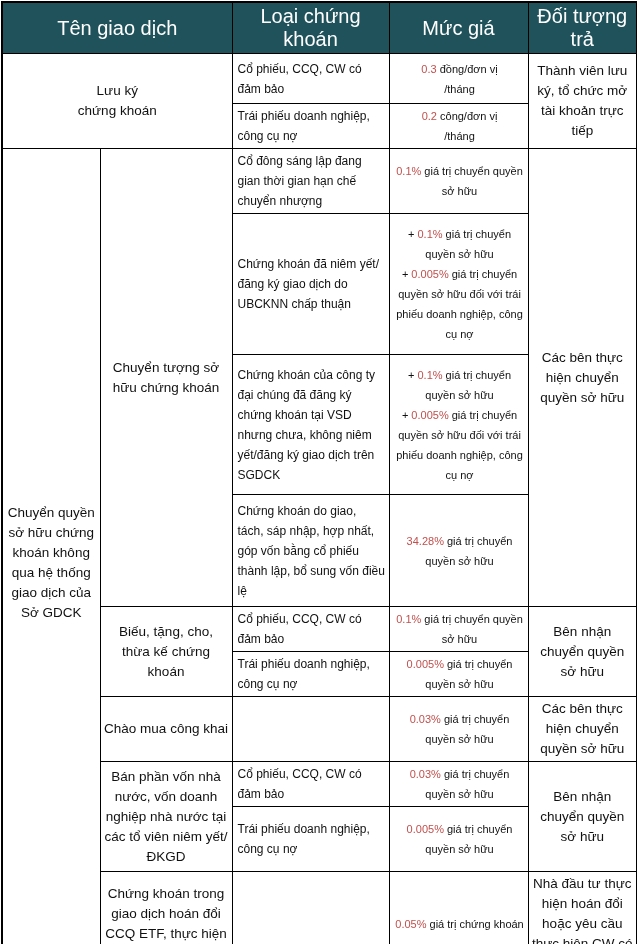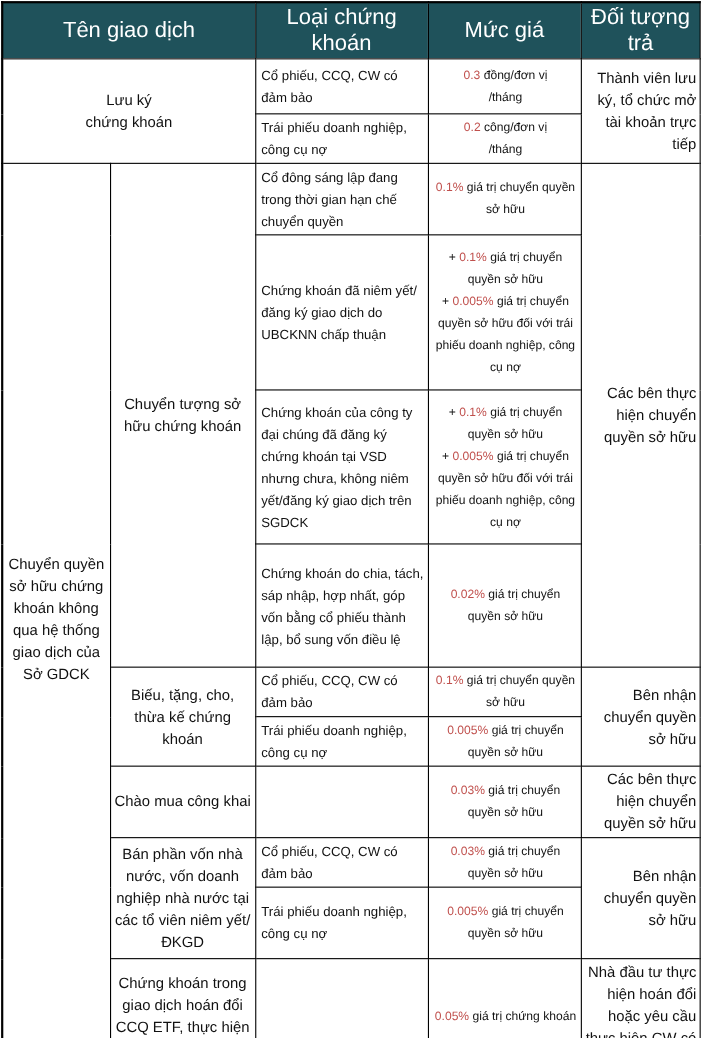--- a/index.html
+++ b/index.html
@@ -52,21 +52,21 @@
     padding:2px 3px 2px 5px;
   }
   .price-cell{
     text-align:center;
     font-size:11px;
     line-height:20px;
     padding:2px 3px 2px 5px;
     white-space:pre-line;
   }
   .payer-cell{
-    text-align:right;
+    text-align:center;
     font-size:13.5px;
     line-height:20px;
     padding:2px 3px;
   }
   .red{color:var(--accent-red);}
 </style>
 </head>
 <body>
 
 <table class="fee-table">
@@ -97,37 +97,37 @@
     </tr>
     <tr style="height:43px">
       <td class="type-cell">Trái phiếu doanh nghiệp, công cụ nợ</td>
       <td class="price-cell"><span class="red">0.2</span><span> công/đơn vị
 /tháng</span></td>
     </tr>
 
     <tr style="height:62px">
       <td rowspan="10" class="name-cell">Chuyển quyền sở hữu chứng khoán không qua hệ thống giao dịch của Sở GDCK</td>
       <td rowspan="4" class="name-cell">Chuyển tượng sở hữu chứng khoán</td>
-      <td class="type-cell">Cổ đông sáng lập đang trong thời gian hạn chế chuyển quyền</td>
+      <td class="type-cell">Cổ đông sáng lập đang gian thời gian hạn chế chuyển nhượng</td>
       <td class="price-cell"><span class="red">0.1%</span><span> giá trị chuyển quyền sở hữu</span></td>
       <td rowspan="4" class="payer-cell">Các bên thực hiện chuyển quyền sở hữu</td>
     </tr>
     <tr style="height:141px">
       <td class="type-cell">Chứng khoán đã niêm yết/đăng ký giao dịch do UBCKNN chấp thuận</td>
       <td class="price-cell"><span>+ </span><span class="red">0.1%</span><span> giá trị chuyển quyền sở hữu
 + </span><span class="red">0.005%</span><span> giá trị chuyển quyền sở hữu đối với trái phiếu doanh nghiệp, công cụ nợ</span></td>
     </tr>
     <tr style="height:140px">
       <td class="type-cell">Chứng khoán của công ty đại chúng đã đăng ký chứng khoán tại VSD nhưng chưa, không niêm yết/đăng ký giao dịch trên SGDCK</td>
       <td class="price-cell"><span>+ </span><span class="red">0.1%</span><span> giá trị chuyển quyền sở hữu
 + </span><span class="red">0.005%</span><span> giá trị chuyển quyền sở hữu đối với trái phiếu doanh nghiệp, công cụ nợ</span></td>
     </tr>
     <tr style="height:112px">
-      <td class="type-cell">Chứng khoán do chia, tách, sáp nhập, hợp nhất, góp vốn bằng cổ phiếu thành lập, bổ sung vốn điều lệ</td>
-      <td class="price-cell"><span class="red">0.02%</span><span> giá trị chuyển quyền sở hữu</span></td>
+      <td class="type-cell">Chứng khoán do giao, tách, sáp nhập, hợp nhất, góp vốn bằng cổ phiếu thành lập, bổ sung vốn điều lệ</td>
+      <td class="price-cell"><span class="red">34.28%</span><span> giá trị chuyển quyền sở hữu</span></td>
     </tr>
 
     <tr style="height:42px">
       <td rowspan="2" class="name-cell">Biếu, tặng, cho, thừa kế chứng khoán</td>
       <td class="type-cell">Cổ phiếu, CCQ, CW có đảm bảo</td>
       <td class="price-cell"><span class="red">0.1%</span><span> giá trị chuyển quyền sở hữu</span></td>
       <td rowspan="2" class="payer-cell">Bên nhận chuyển quyền sở hữu</td>
     </tr>
     <tr style="height:43px">
       <td class="type-cell">Trái phiếu doanh nghiệp, công cụ nợ</td>

